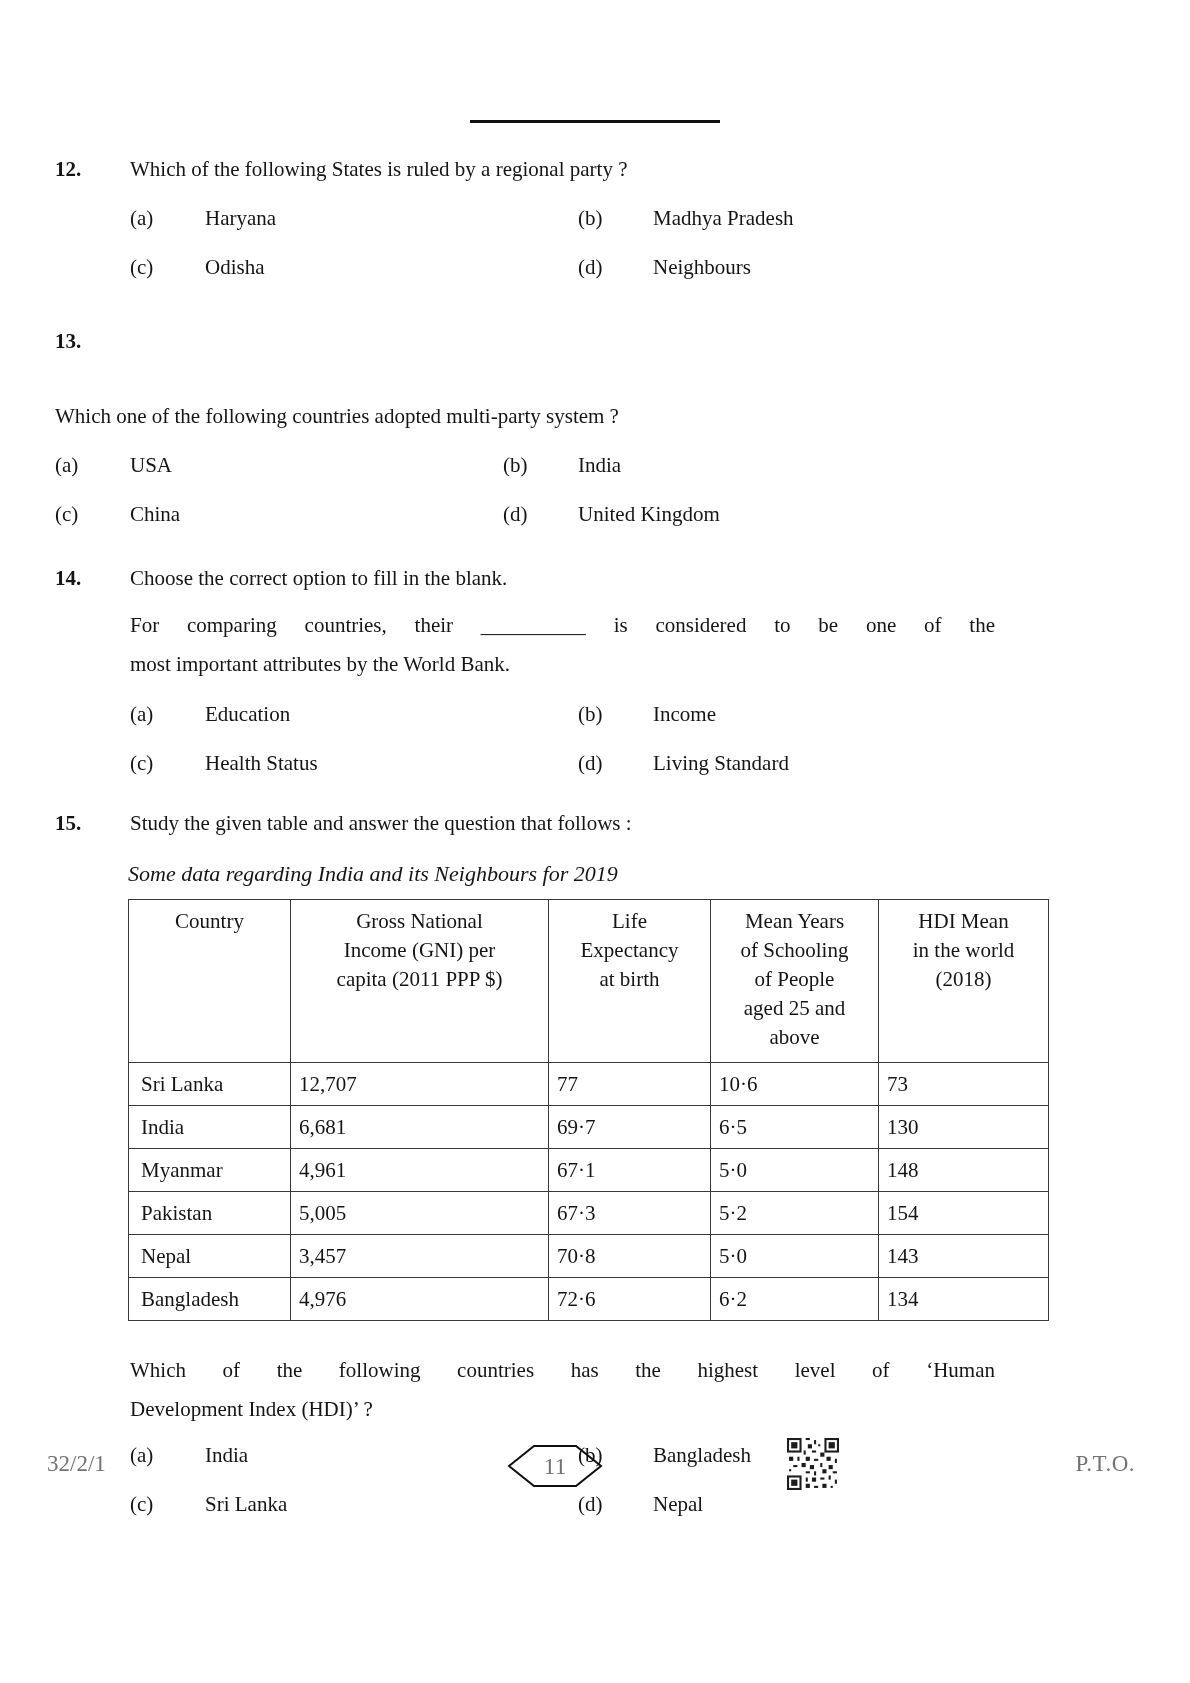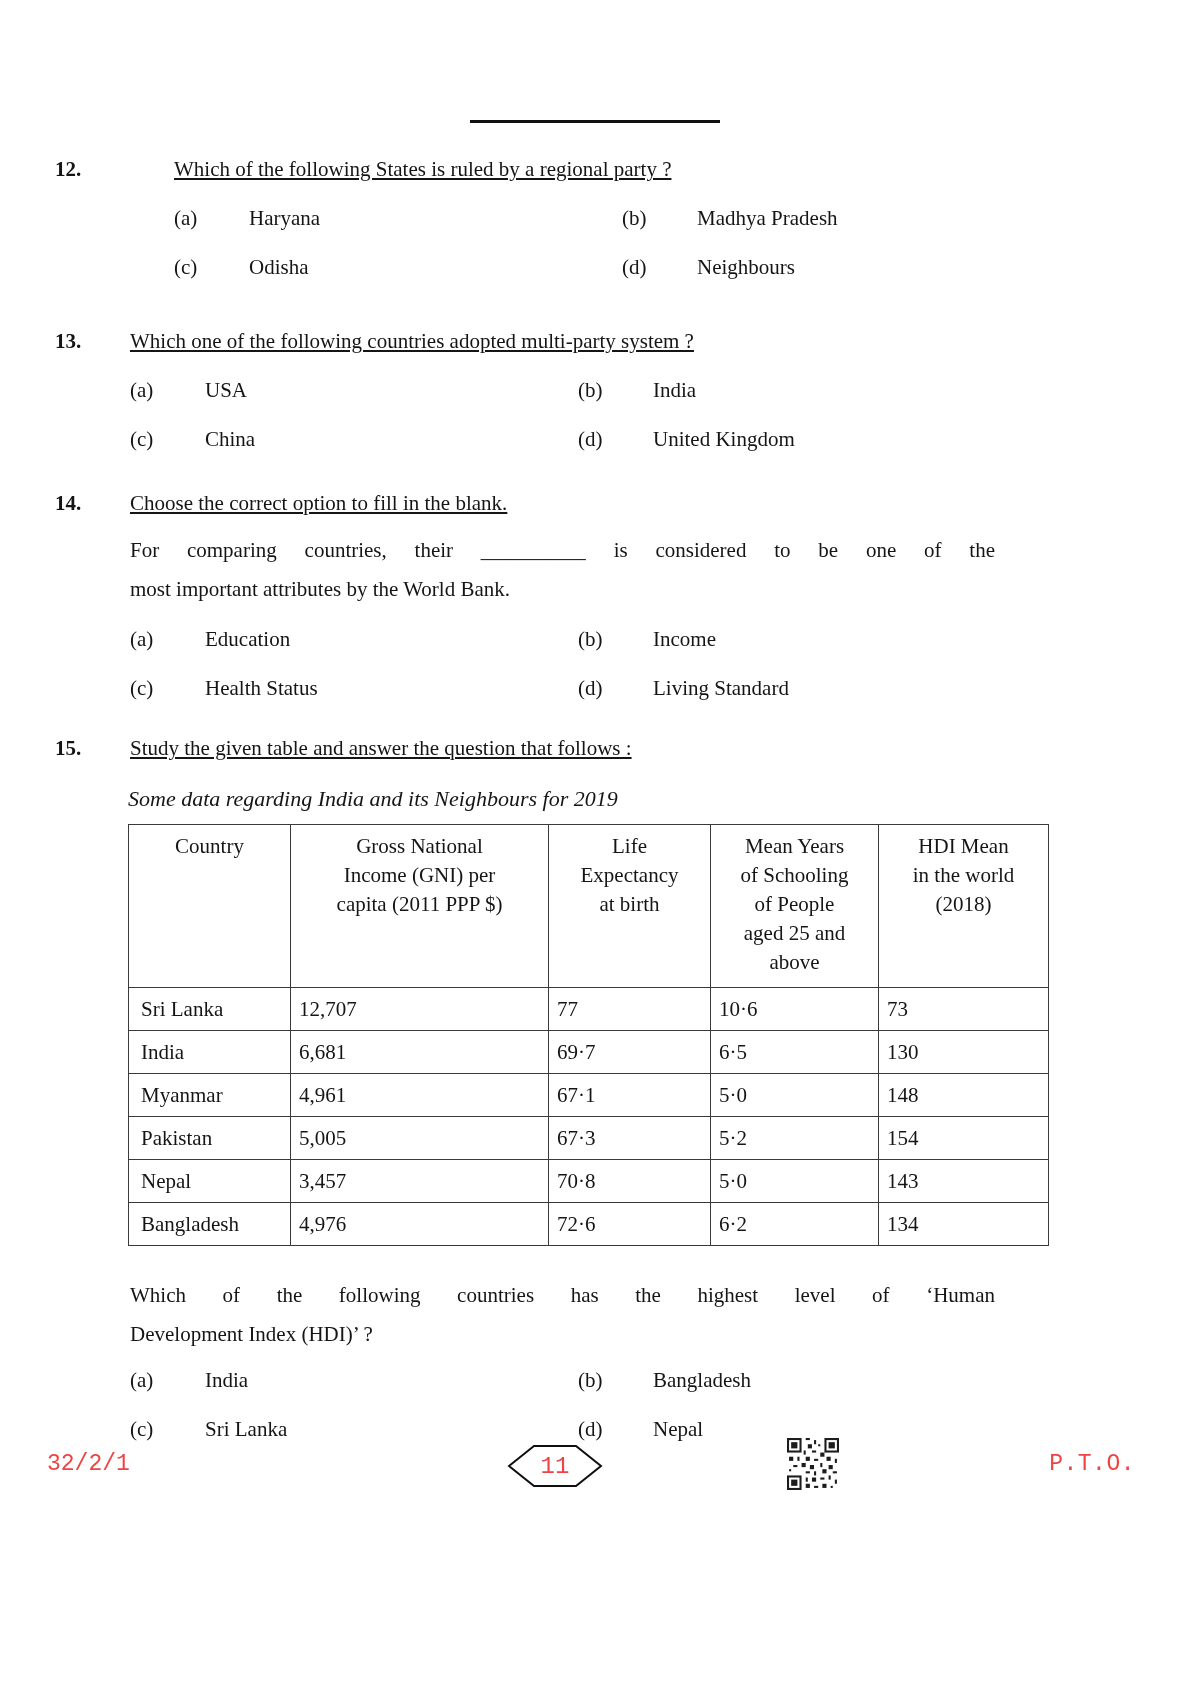--- a/index.html
+++ b/index.html
@@ -4,27 +4,27 @@
 <style>
   html,body { margin:0; padding:0; background:#ffffff; }
   .page {
     position:relative; width:1190px; height:1683px; background:#ffffff;
     font-family:"Liberation Serif", serif; font-size:21px; color:#151515;
     overflow:hidden;
   }
   .rule { width:250px; margin:120px auto 0; height:0; border-top:3px solid #101010; }
   .content { margin-left:55px; }
   .question { display:flex; }
-  .q12 { margin-top:32px;gap:44px; }
-  .q13 { margin-top:46px; }
+  .q12 { margin-top:32px; }
+  .q13 { margin-top:46px;flex-direction:column; }
   .q14 { margin-top:36px; }
   .q15 { margin-top:32px; }
   .qnum { flex:0 0 75px; font-weight:700; line-height:28px; }
   .qbody { width:865px; }
-  .qtext { line-height:28px;text-decoration:underline; }
+  .qtext { line-height:28px; }
   .opts { display:grid; grid-template-columns:448px 1fr; row-gap:21px; margin-top:21px; }
   .opt { display:flex; line-height:28px; }
   .opt .ol { flex:0 0 75px; }
   .qpara { margin-top:14px; line-height:39px; }
   .jline { text-align:justify; text-align-last:justify; }
   .table-title {
     width:920px; margin:22px 0 0 73px; text-align:left;
     font-style:italic; font-size:22px; line-height:30px;
   }
   table.datatable {
@@ -33,21 +33,21 @@
   table.datatable th, table.datatable td { border:1.5px solid #3a3a3a;margin-left:12px; }
   table.datatable th {
     font-weight:400; vertical-align:top; text-align:center;
     padding:7px 4px 10px; line-height:29px;
   }
   table.datatable td { height:42px; text-align:left; padding:0 8px; }
   table.datatable td.cl { text-align:left; padding-left:12px; }
   .after { margin-top:30px; line-height:39px; width:865px; }
   .footer {
     position:absolute; left:47px; right:55px; top:1438px; height:56px;
-    font-family:Liberation Mono, monospace; font-size:23px; color:#ef4444;
+    font-family:Liberation Serif, serif; font-size:23px; color:#737373;
   }
   .fcode { position:absolute; left:0; top:13px; }
   .hex { position:absolute; left:460px; top:5px; width:96px; height:46px; }
   .hex svg { position:absolute; inset:0; }
   .hex .pn {
     position:absolute; inset:0; display:flex; align-items:center;
     justify-content:center; font-size:24px;
   }
   .qr { position:absolute; left:740px; top:0; width:52px; height:52px; }
   .fpto { position:absolute; right:0; top:13px; letter-spacing:0.5px; }

